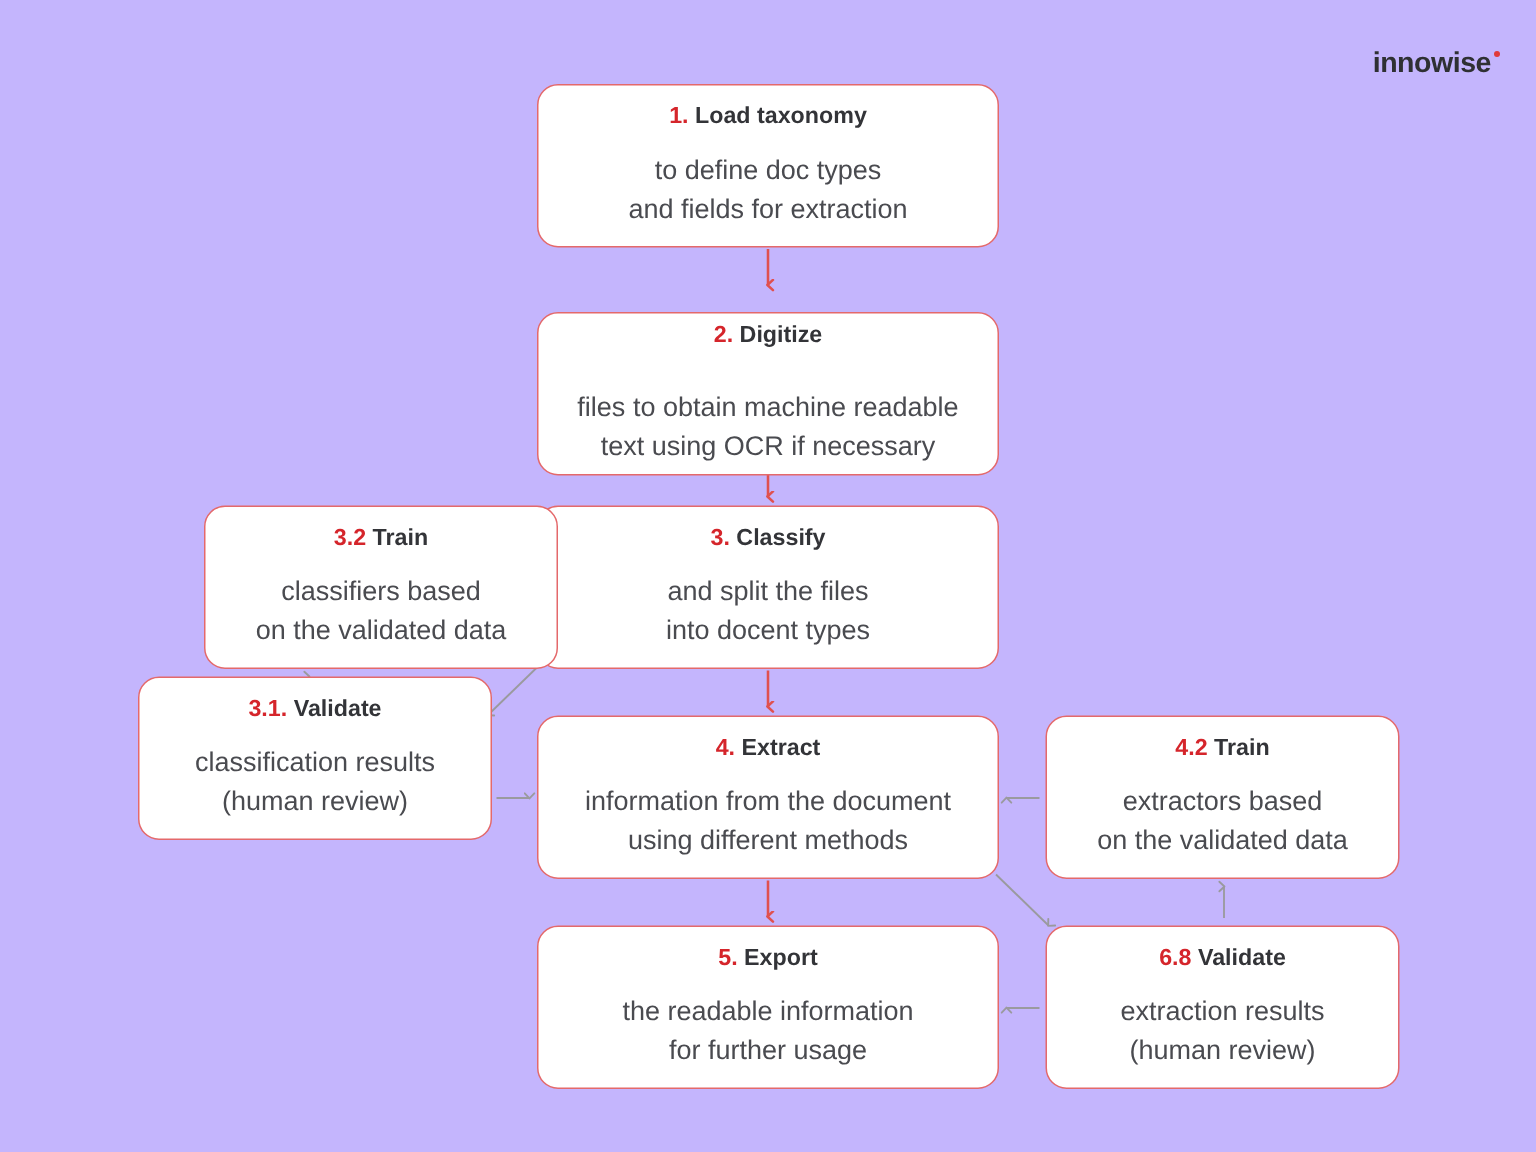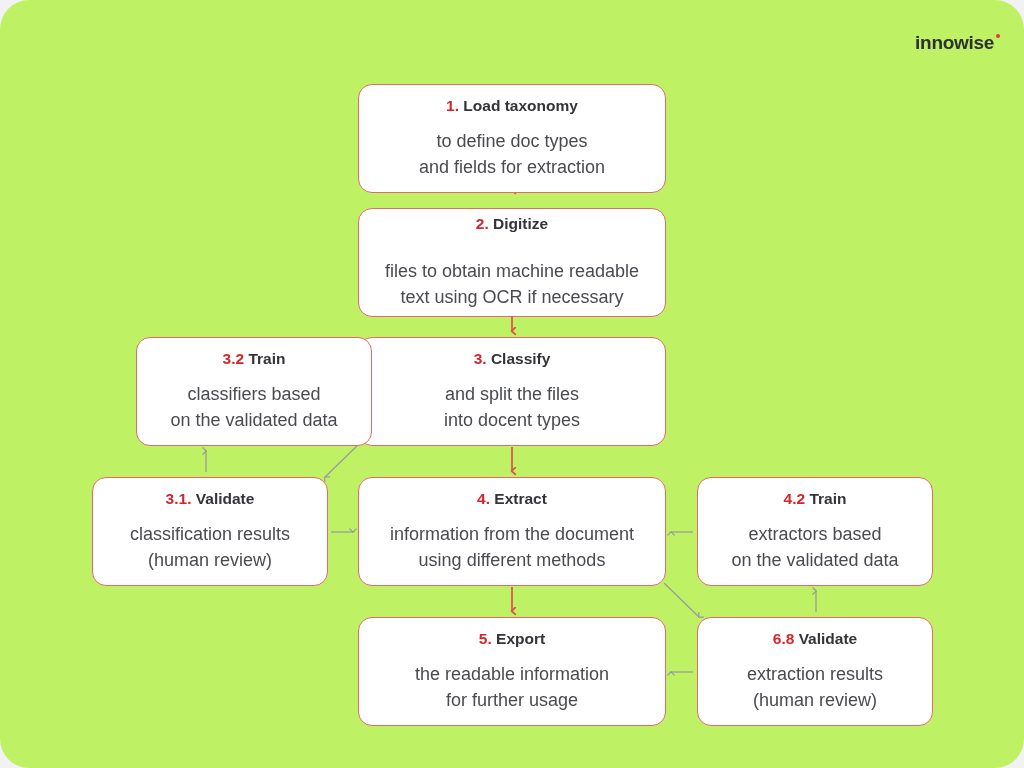--- a/index.html
+++ b/index.html
@@ -11,22 +11,21 @@
     width: 1024px;
     height: 768px;
     background: #f2f2f4;
     font-family: "Liberation Sans", sans-serif;
     overflow: hidden;
   }
   #canvas {
     position: relative;
     width: 1024px;
     height: 768px;
-    background: #bef264;
-    border-radius: 29px;
+    background: #c4b5fd;
   }
 
   
   #logo {
     position: absolute;
     right: 24px;
     top: 33px;
     display: flex;
     align-items: flex-start;
     letter-spacing: -0.2px;
@@ -90,27 +89,27 @@
     color: #4a4b50;
     line-height: 1.45;
     white-space: pre-line;
   }
 
   
   .col-center { left: 358px; width: 308px; }
   .col-left   { left: 92px;  width: 236px; }
   .col-right  { left: 697px; width: 236px; }
 
-  #node-load     { top: 56px;  height: 109px; margin-top: 28px; }
+  #node-load     { top: 56px;  height: 109px; }
   #node-digitize { top: 208px; height: 109px; justify-content: space-between; }
   #node-classify { top: 337px; height: 109px; }
   #node-extract  { top: 477px; height: 109px; }
   #node-export   { top: 617px; height: 109px; }
   #node-train32  { top: 337px; height: 109px; margin-left: 44px; }
-  #node-val31    { top: 477px; height: 109px; justify-content: center; }
+  #node-val31    { top: 451px; height: 109px; justify-content: center; }
   #node-train42  { top: 477px; height: 109px; justify-content: center; }
   #node-val41    { top: 617px; height: 109px; }
 </style>
 </head>
 <body>
 
 <div id="canvas">
 
   <div id="logo">
     <span class="word">innowise</span>

